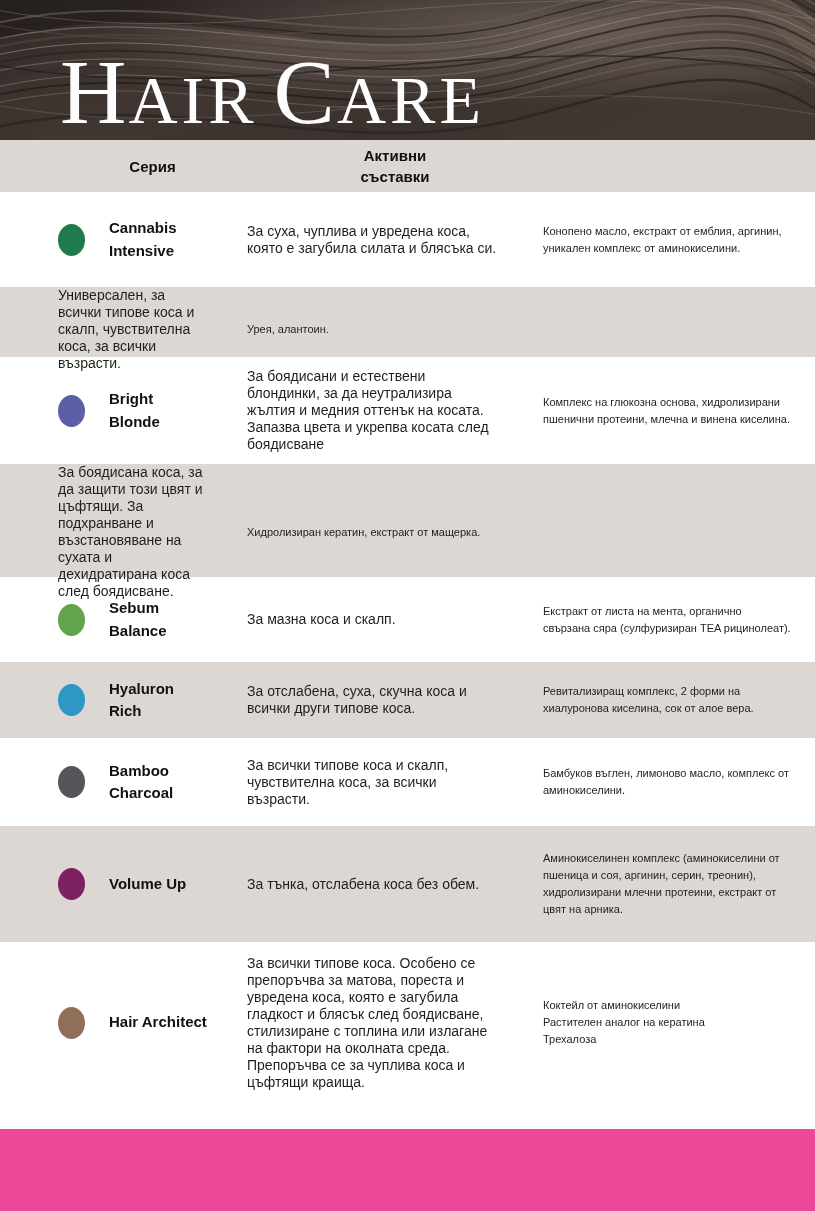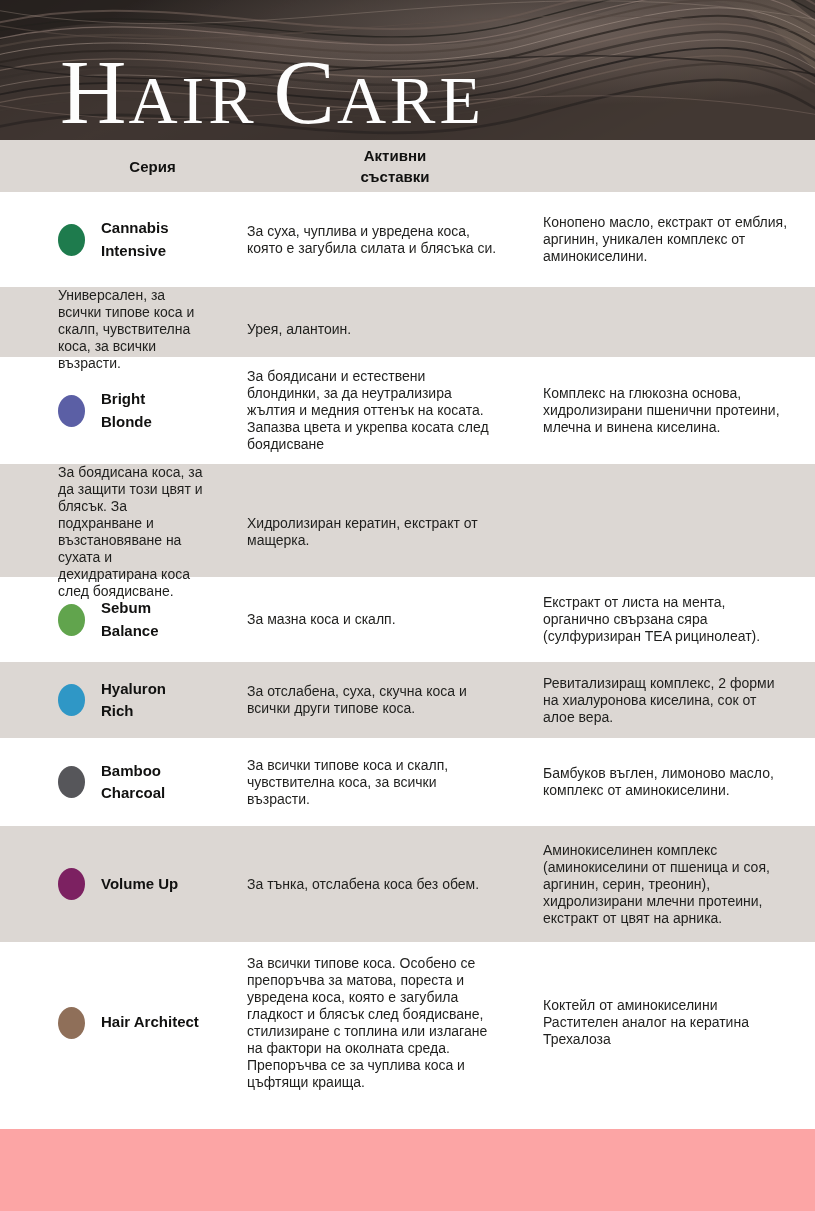--- a/index.html
+++ b/index.html
@@ -1,17 +1,17 @@
 <!DOCTYPE html>
 <html><head>
 <meta charset="utf-8">
 <style>
   html,body{margin:0;padding:0;background:#ffffff;}
   .page{
-    width:815px;height:1211px;margin:0 auto;background:#fca5a5;
+    width:815px;height:1211px;margin:0 auto;background:#ec4899;
     font-family:"Liberation Sans","DejaVu Sans",sans-serif;
     color:#1f1f1d;overflow:hidden;position:relative;
   }
   
   .hero{position:relative;width:815px;height:140px;overflow:hidden;background:#352e2b;}
   .hero svg{position:absolute;inset:0;display:block;}
   .hero-title{
     position:absolute;left:60px;bottom:6px;margin:0;color:#fdfdfd;
     font-family:"Liberation Serif","DejaVu Serif",serif;font-weight:400;
     line-height:.9;letter-spacing:2px;white-space:nowrap;
@@ -23,25 +23,25 @@
   .row{
     display:grid;grid-template-columns:189px 296px 1fr;align-items:center;
     box-sizing:border-box;padding-left:58px;padding-right:18px;background:#ffffff;
   }
   .thead{height:52px;background:#dcd7d3;}
   .th{font-weight:700;font-size:15px;text-align:center;color:#111110;}
   .th-inner{display:inline-block;max-width:112px;line-height:1.4;}
   .tbody .row:nth-child(even){background:#dcd7d3;}
   .r0{height:95px}.r1{height:70px}.r2{height:107px}.r3{height:113px}.r4{height:70px}
   .r5{height:85px}.r6{height:76px}.r7{height:88px}.r8{height:116px}.r9{height:161px}
-  .cell-series{display:flex;align-items:center;gap:16px;padding-right:10px;}
+  .cell-series{display:flex;align-items:center;gap:24px;padding-right:10px;}
   .dot{width:27px;height:32px;border-radius:50%;flex:0 0 auto;}
   .sname{font-size:15px;font-weight:700;line-height:1.5;white-space:pre-line;color:#111110;}
   .cell-rec{font-size:14px;line-height:17px;padding-right:42px;white-space:pre-line;}
-  .cell-ing{font-size:14px;line-height:17px;padding-right:6px;white-space:pre-line;}
+  .cell-ing{font-size:11px;line-height:17px;padding-right:6px;white-space:pre-line;}
   .footer-space{height:26px;background:#ffffff;}
 </style>
 </head>
 <body>
 
 <div class="page">
 
   <div class="hero">
     <svg viewBox="0 0 815 140" width="815" height="140" preserveAspectRatio="none">
       <defs>
@@ -113,21 +113,21 @@
         <div class="cell-series">
           <span class="dot" style="background: rgb(91, 95, 165);"></span>
           <span class="sname">Bright
 Blonde</span>
         </div>
         <div class="cell-rec">За боядисани и естествени блондинки, за да неутрализира жълтия и медния оттенък на косата. Запазва цвета и укрепва косата след боядисване</div>
         <div class="cell-ing">Комплекс на глюкозна основа, хидролизирани пшенични протеини, млечна и винена киселина.</div>
       </div>
 
       <div class="row r3">
-        <div class="cell-rec">За боядисана коса, за да защити този цвят и блясък. За подхранване и възстановяване на сухата и дехидратирана коса след боядисване.</div>
+        <div class="cell-rec">За боядисана коса, за да защити този цвят и цъфтящи. За подхранване и възстановяване на сухата и дехидратирана коса след боядисване.</div>
         <div class="cell-ing">Хидролизиран кератин, екстракт от мащерка.</div>
       </div>
 
 
       <div class="row r5">
         <div class="cell-series">
           <span class="dot" style="background: rgb(97, 164, 77);"></span>
           <span class="sname">Sebum
 Balance</span>
         </div>

